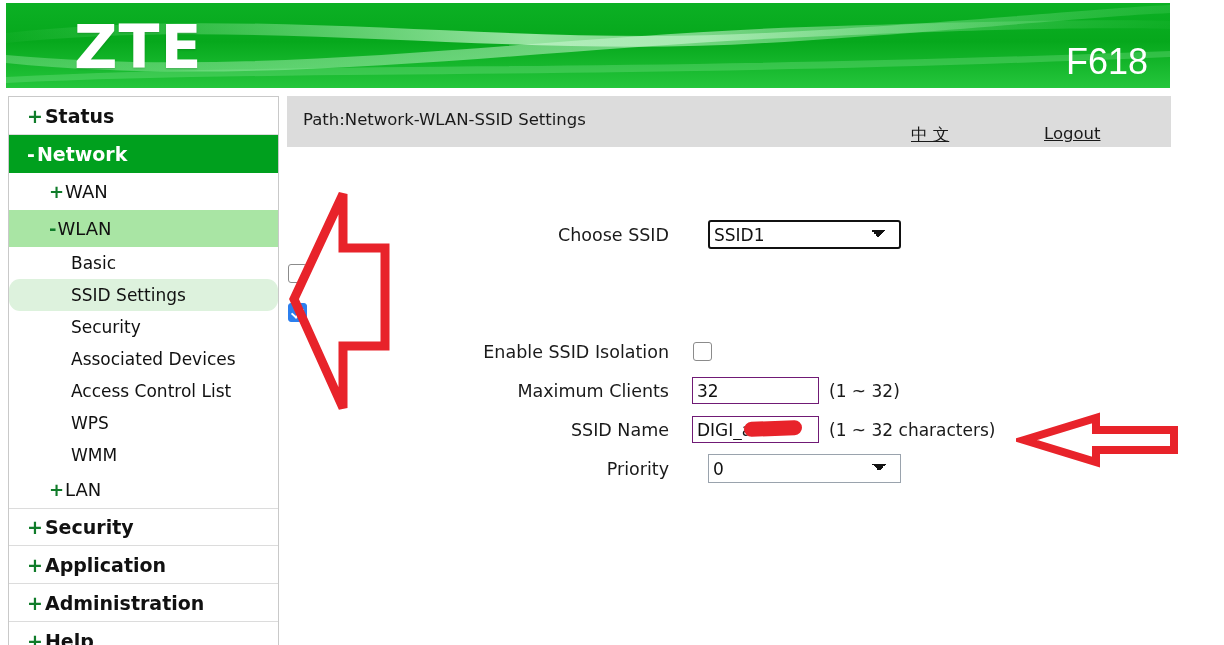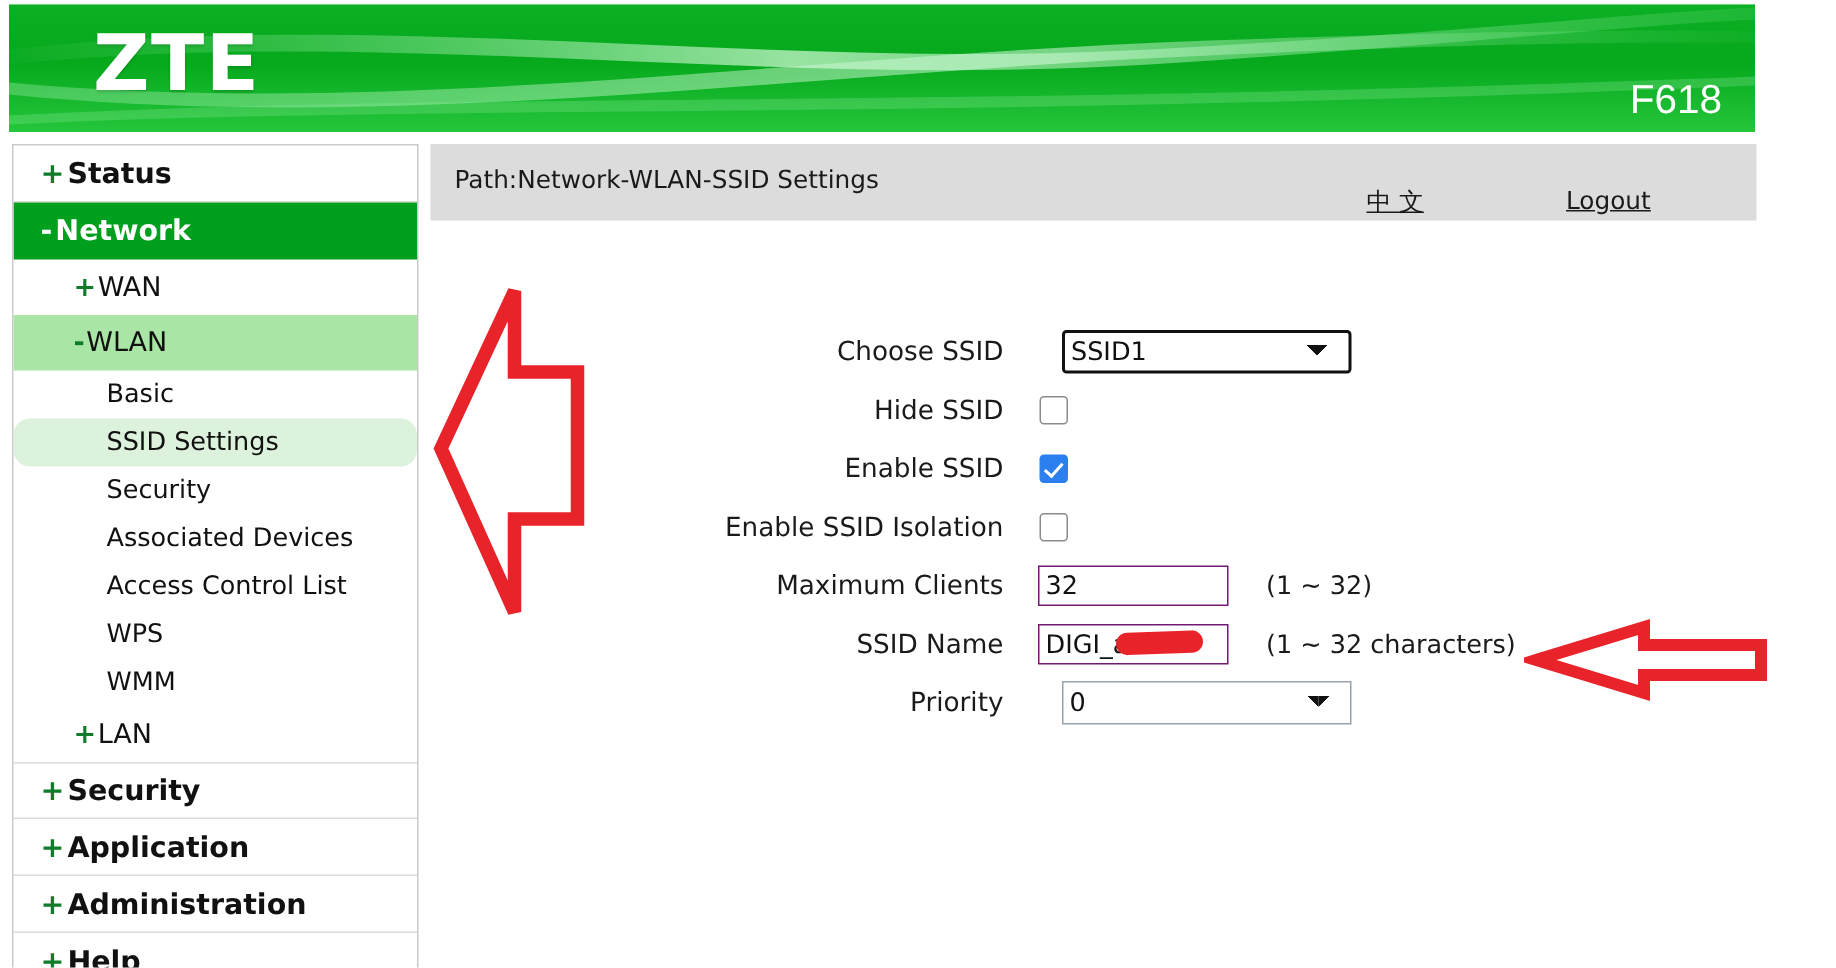--- a/index.html
+++ b/index.html
@@ -27,36 +27,36 @@
   }
   .banner-svg {
     position: absolute;
     left: 0;
     top: 0;
     width: 100%;
     height: 100%;
   }
   .logo {
     position: absolute;
-    left: 56px;
+    left: 68px;
     top: 14px;
     font-family: "DejaVu Sans", sans-serif;
-    font-size: 52px;
+    font-size: 60px;
     font-weight: bold;
     color: #ffffff;
     letter-spacing: 1px;
     line-height: 1;
     text-shadow: 0 1px 2px rgba(0,0,0,0.15);
   }
   .model {
     position: absolute;
     right: 22px;
     bottom: 8px;
     font-family: "Liberation Sans", sans-serif;
-    font-size: 27px;
+    font-size: 36px;
     color: #ffffff;
     line-height: 1;
   }
 
   
   .sidebar {
     position: absolute;
     left: 8px;
     top: 96px;
     width: 271px;
@@ -233,21 +233,21 @@
     width: 5px;
     height: 10px;
     border: solid #ffffff;
     border-width: 0 2.4px 2.4px 0;
     transform: rotate(42deg);
   }
 
   .hint {
     font-size: 17px;
     color: #1a1a1a;
-    margin-left: 25px;
+    margin-left: 10px;
     white-space: nowrap;
   }
 
   
   .ssid-wrap { position: relative; }
   .redact {
     position: absolute;
     left: 52px;
     top: 5px;
     width: 58px;
@@ -367,28 +367,26 @@
   <div class="row">
     <div class="row-label">Choose SSID</div>
     <div class="row-field">
       <select class="sel focused">
         <option>SSID1</option>
       </select>
     </div>
   </div>
 
   <div class="row">
-    <div class="row-label">Hide SSID</div>
     <div class="row-field">
       <div class="cb"></div>
     </div>
   </div>
 
   <div class="row">
-    <div class="row-label">Enable SSID</div>
     <div class="row-field">
       <div class="cb checked"></div>
     </div>
   </div>
 
   <div class="row">
     <div class="row-label">Enable SSID Isolation</div>
     <div class="row-field">
       <div class="cb"></div>
     </div>

